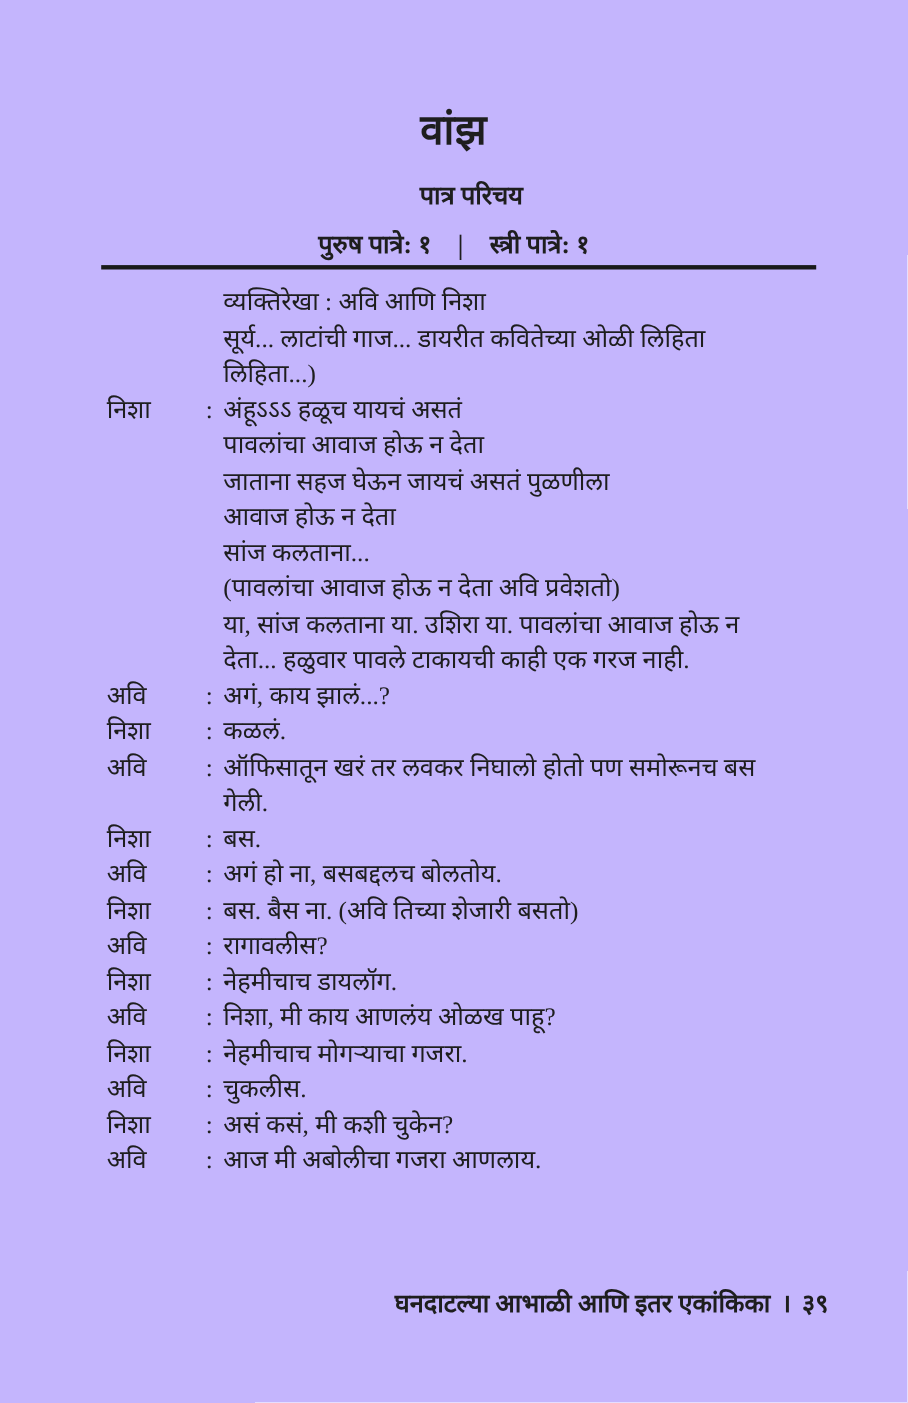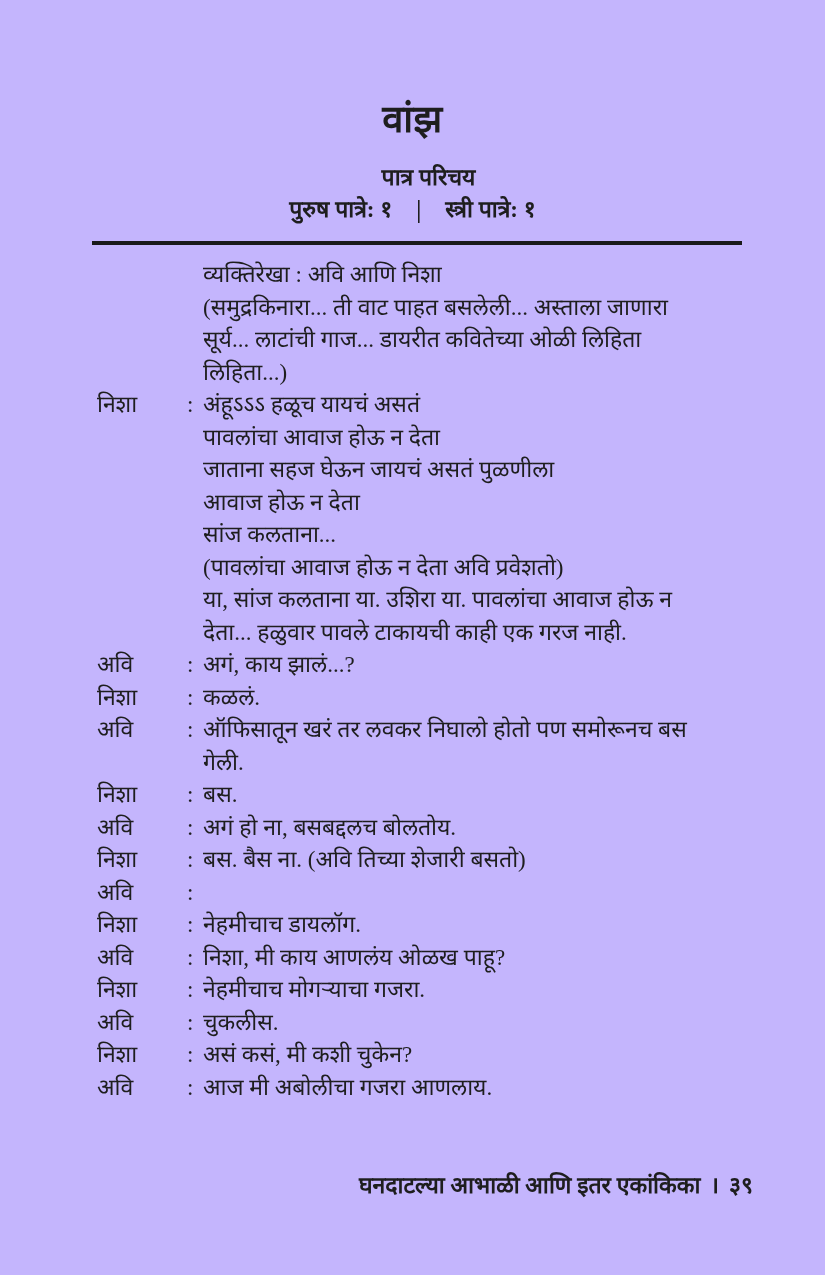--- a/index.html
+++ b/index.html
@@ -30,20 +30,21 @@
     line-height: 1.15;
     letter-spacing: 0.5px;
   }
   .subtitle {
     margin-top: 18px;
     font-size: 23px;
     font-weight: bold;
     margin-left: 32px;
   }
   .cast {
+    margin-top: 13px;
     font-size: 23px;
     font-weight: bold;
   }
   .cast-divider {
     display: inline-block;
     margin: 0 24px;
     font-weight: bold;
     transform: scaleY(1.1);
   }
   .rule {
@@ -108,21 +109,20 @@
   </header>
 
   <div class="rule"></div>
 
   <main class="body" id="dialogue">
       <div class="row">
       <div class="speaker"></div>
       <div class="colon"></div>
       <div class="lines">
           <div class="line">व्यक्तिरेखा : अवि आणि निशा</div>
-          <div class="line">(समुद्रकिनारा... ती वाट पाहत बसलेली... अस्ताला जाणारा</div>
           <div class="line">सूर्य... लाटांची गाज... डायरीत कवितेच्या ओळी लिहिता</div>
           <div class="line">लिहिता...)</div>
         </div>
     </div>
       <div class="row">
       <div class="speaker">निशा</div>
       <div class="colon">:</div>
       <div class="lines">
           <div class="line">अंहूऽऽऽ हळूच यायचं असतं</div>
           <div class="line">पावलांचा आवाज होऊ न देता</div>
@@ -173,20 +173,23 @@
       <div class="row">
       <div class="speaker">निशा</div>
       <div class="colon">:</div>
       <div class="lines">
           <div class="line">बस. बैस ना. (अवि तिच्या शेजारी बसतो)</div>
         </div>
     </div>
       <div class="row">
       <div class="speaker">अवि</div>
       <div class="colon">:</div>
+      <div class="lines">
+          <div class="line">रागावलीस?</div>
+        </div>
     </div>
       <div class="row">
       <div class="speaker">निशा</div>
       <div class="colon">:</div>
       <div class="lines">
           <div class="line">नेहमीचाच डायलॉग.</div>
         </div>
     </div>
       <div class="row">
       <div class="speaker">अवि</div>

